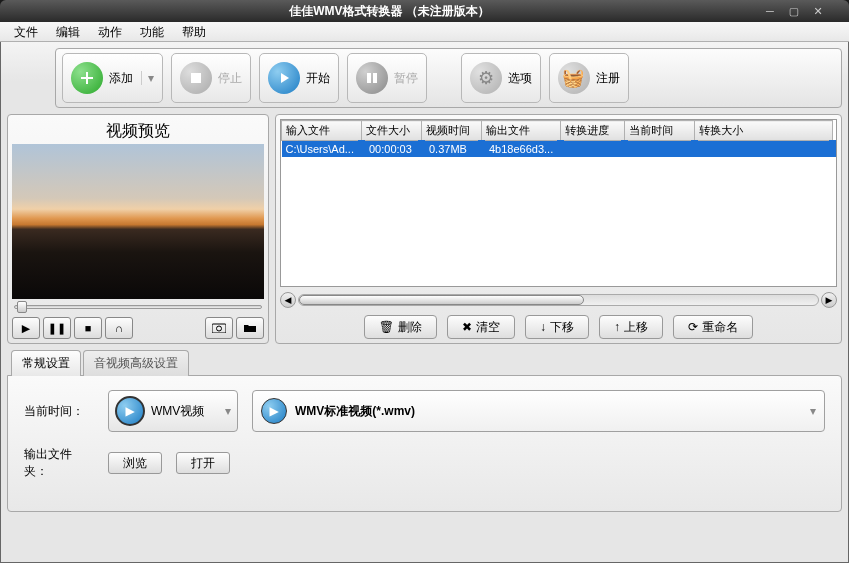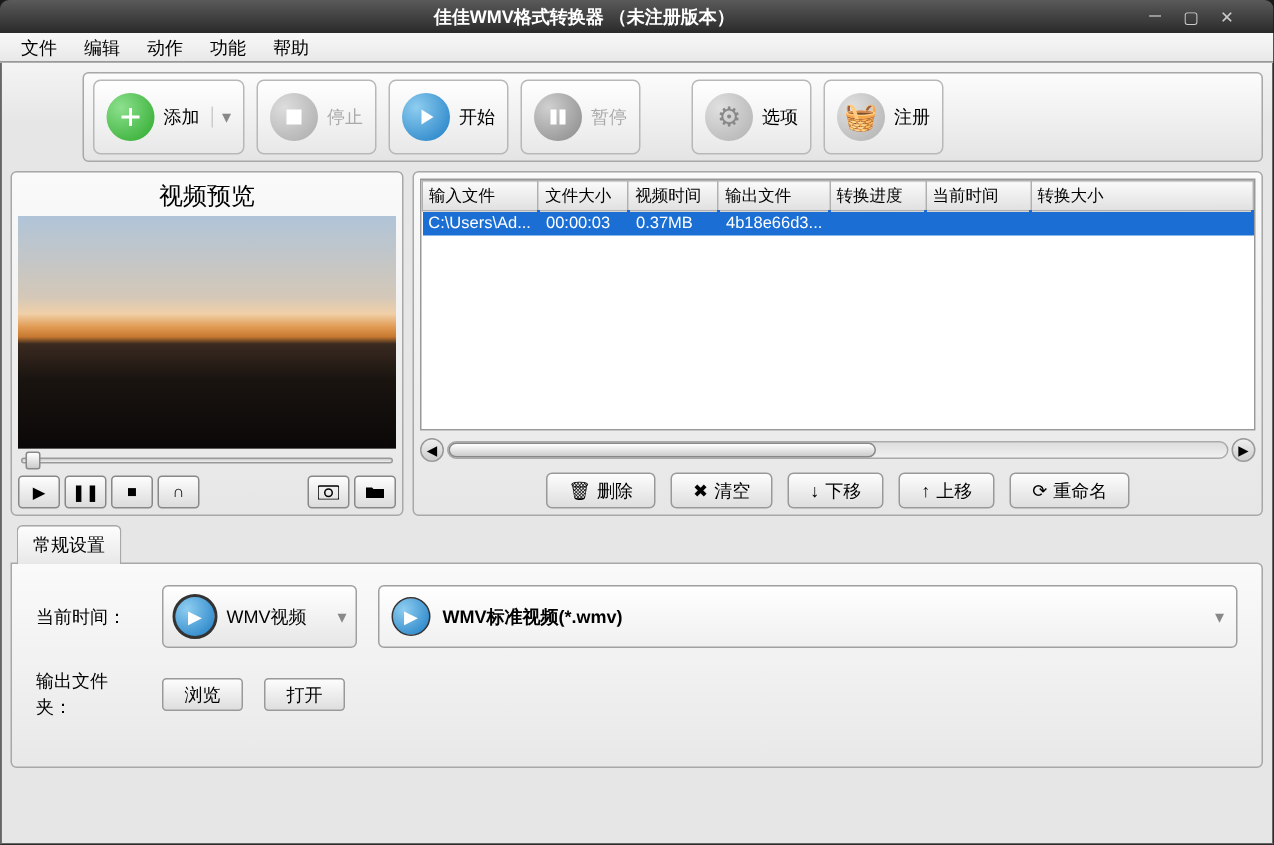--- a/index.html
+++ b/index.html
@@ -42,21 +42,21 @@
 .slider-thumb { position: absolute; left: 2px; top: -5px; width: 10px; height: 12px; background: linear-gradient(to bottom, #fff, #ccc); border: 1px solid #888; border-radius: 2px; }
 .player-controls { display: flex; gap: 3px; margin-top: 2px; align-items: center; }
 .pc-btn { width: 28px; height: 22px; background: linear-gradient(to bottom, #fdfdfd, #dcdcdc); border: 1px solid #888; border-radius: 3px; display: flex; align-items: center; justify-content: center; cursor: pointer; font-size: 11px; }
 .pc-spacer { flex: 1; }
 
 
 .list-panel { flex: 1; display: flex; flex-direction: column; }
 .grid-wrap { flex: 1; background: #fff; border: 1px solid #999; overflow: hidden; }
 .grid { width: 100%; border-collapse: collapse; }
 .grid th { background: linear-gradient(to bottom, #fafafa, #e0e0e0); border: 1px solid #b0b0b0; padding: 2px 4px; font-weight: normal; font-size: 11px; text-align: left; height: 18px; white-space: nowrap; }
-.grid td { border-right: 2px solid #701a75; padding: 2px 4px; font-size: 11px; white-space: nowrap; overflow: hidden; }
+.grid td { border-right: 7px solid #701a75; padding: 2px 4px; font-size: 11px; white-space: nowrap; overflow: hidden; }
 .grid tr.selected td { background: #1b6fd4; color: #fff; border-right-color: #1b6fd4; }
 .hscroll { height: 18px; display: flex; align-items: center; margin-top: 4px; gap: 2px; }
 .hscroll-btn { width: 16px; height: 16px; background: linear-gradient(to bottom,#f0f0f0,#ccc); border: 1px solid #999; border-radius: 8px; display:flex; align-items:center; justify-content:center; font-size:9px; cursor:pointer; }
 .hscroll-track { flex: 1; height: 12px; background: linear-gradient(to bottom,#ddd,#f0f0f0); border:1px solid #aaa; border-radius: 6px; position:relative; }
 .hscroll-thumb { position:absolute; left:0; top:0; bottom:0; width:55%; background: linear-gradient(to bottom,#fff,#ccc); border:1px solid #888; border-radius:6px; }
 .list-actions { display: flex; gap: 10px; justify-content: center; margin-top: 6px; }
 .act-btn { height: 24px; padding: 0 14px; background: linear-gradient(to bottom, #fdfdfd, #dedede); border: 1px solid #999; border-radius: 4px; display: flex; align-items: center; gap: 4px; cursor: pointer; }
 
 
 .tabs-area { margin-top: 6px; }
@@ -231,20 +231,21 @@
             <span>⟳</span>
             <span>重命名</span>
           </div>
       </div>
     </div>
   </div>
 
   <div class="tabs-area">
     <div class="tabs">
       <div class="tab">常规设置</div>
+      <div class="tab inactive">音视频高级设置</div>
     </div>
     <div class="settings-panel">
       <div class="setting-row">
         <div class="setting-label">当前时间：</div>
         <div class="format-dd">
           <div class="format-icon">▶</div>
           <span>WMV视频</span>
           <span style="margin-left:auto;color:#888">▾</span>
         </div>
         <div class="format-desc">

